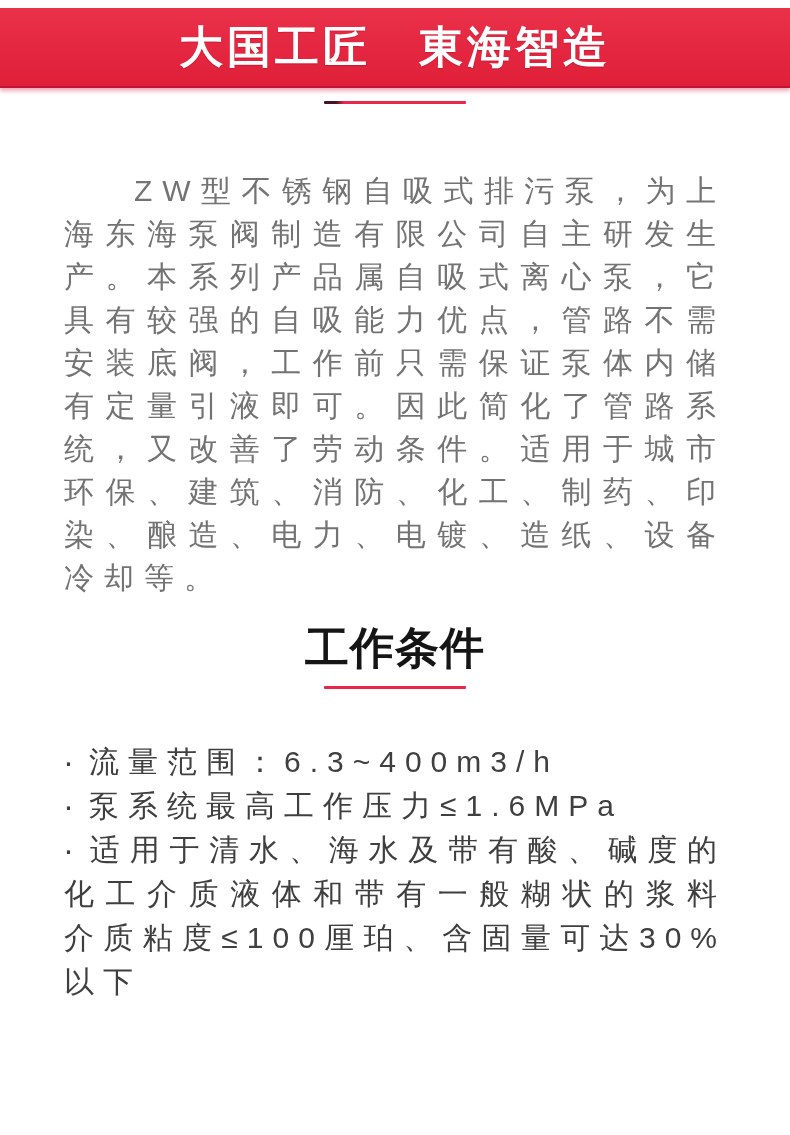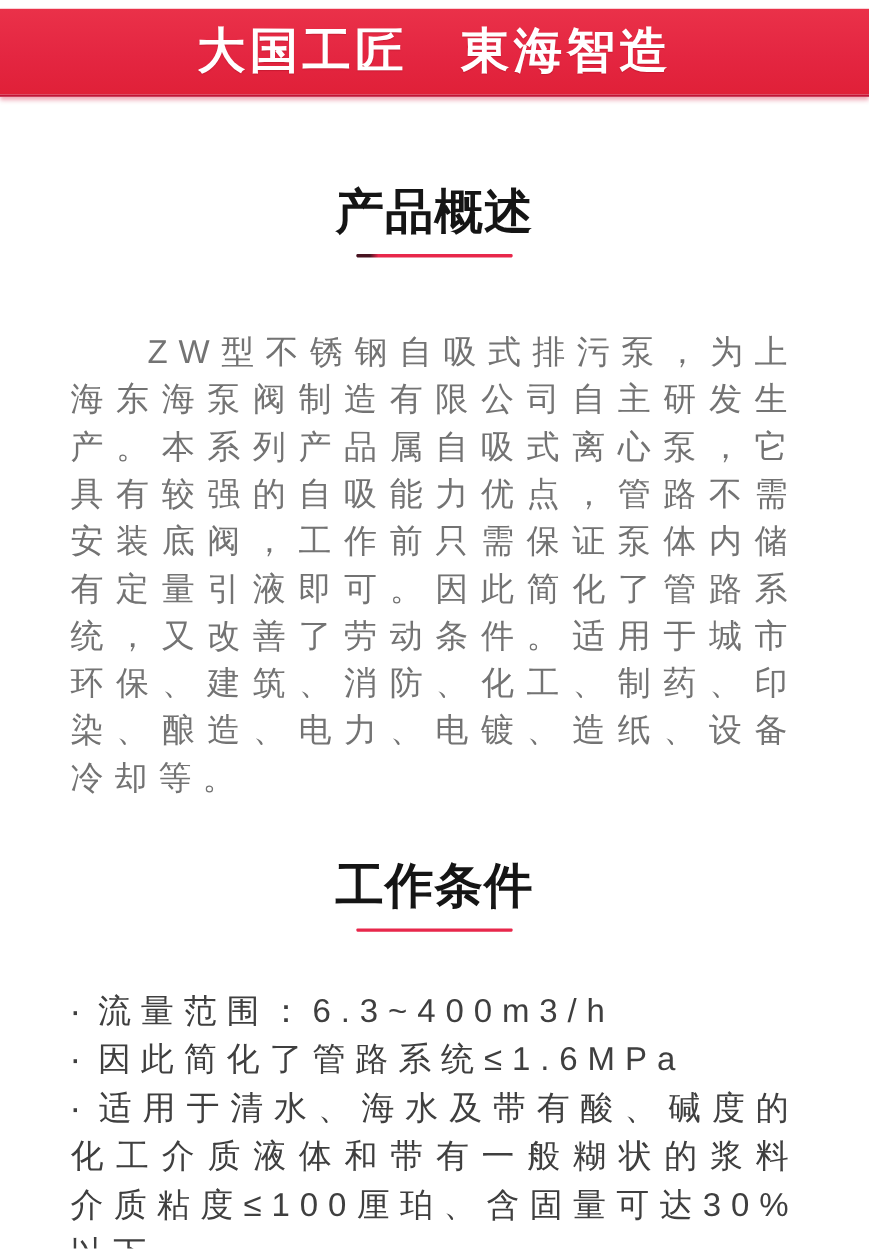--- a/index.html
+++ b/index.html
@@ -41,21 +41,21 @@
   .section-title {
     margin: 0;
     text-align: center;
     font-size: 44px;
     font-weight: 900;
     color: #151515;
     line-height: 50px;
     letter-spacing: 1px;
   }
   .section-title.overview { margin-top: 80px; }
-  .section-title.conditions { margin-top: 52px; }
+  .section-title.conditions { margin-top: 24px; }
 
   .title-underline {
     width: 142px;
     height: 3px;
     margin: 13px auto 0 auto;
     background: #e8274b;
     border-radius: 1px;
   }
   .title-underline.tipped {
     background: linear-gradient(90deg, #471320 0px, #471320 12px, #e8274b 20px, #e8274b 100%);
@@ -102,37 +102,36 @@
 </head>
 <body>
 
 <header class="banner">
   <div class="banner-title">大国工匠　東海智造</div>
 </header>
 
 <main>
 
   <section>
-    <h2 class="section-title overview">产品概述</h2>
     <div class="title-underline tipped"></div>
     <div class="content">
       <p class="paragraph">ZW型不锈钢自吸式排污泵，为上海东海泵阀制造有限公司自主研发生产。本系列产品属自吸式离心泵，它具有较强的自吸能力优点，管路不需安装底阀，工作前只需保证泵体内储有定量引液即可。因此简化了管路系统，又改善了劳动条件。适用于城市环保、建筑、消防、化工、制药、印染、酿造、电力、电镀、造纸、设备冷却等。</p>
     </div>
   </section>
 
   <section>
     <h2 class="section-title conditions">工作条件</h2>
     <div class="title-underline"></div>
     <div class="content">
       <ul class="bullet-list">
         <li class="bullet-item">
           <span class="bullet-dot">·</span><span>流量范围：6.3~400m3/h</span>
         </li>
         <li class="bullet-item">
-          <span class="bullet-dot">·</span><span>因此简化了管路系统≤1.6MPa</span>
+          <span class="bullet-dot">·</span><span>泵系统最高工作压力≤1.6MPa</span>
         </li>
         <li class="bullet-item">
           <span class="bullet-dot">·</span><span>适用于清水、海水及带有酸、碱度的化工介质液体和带有一般糊状的浆料介质粘度≤100厘珀、含固量可达30%以下</span>
         </li>
       </ul>
     </div>
   </section>
 
 </main>
 

